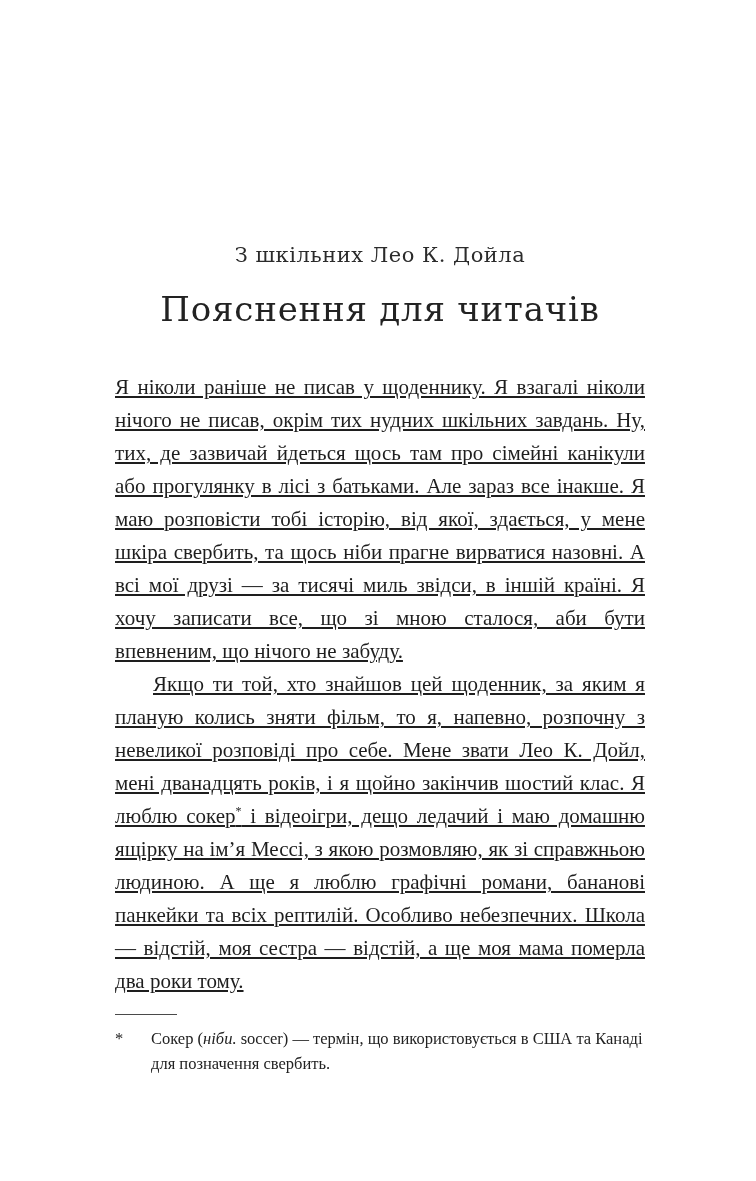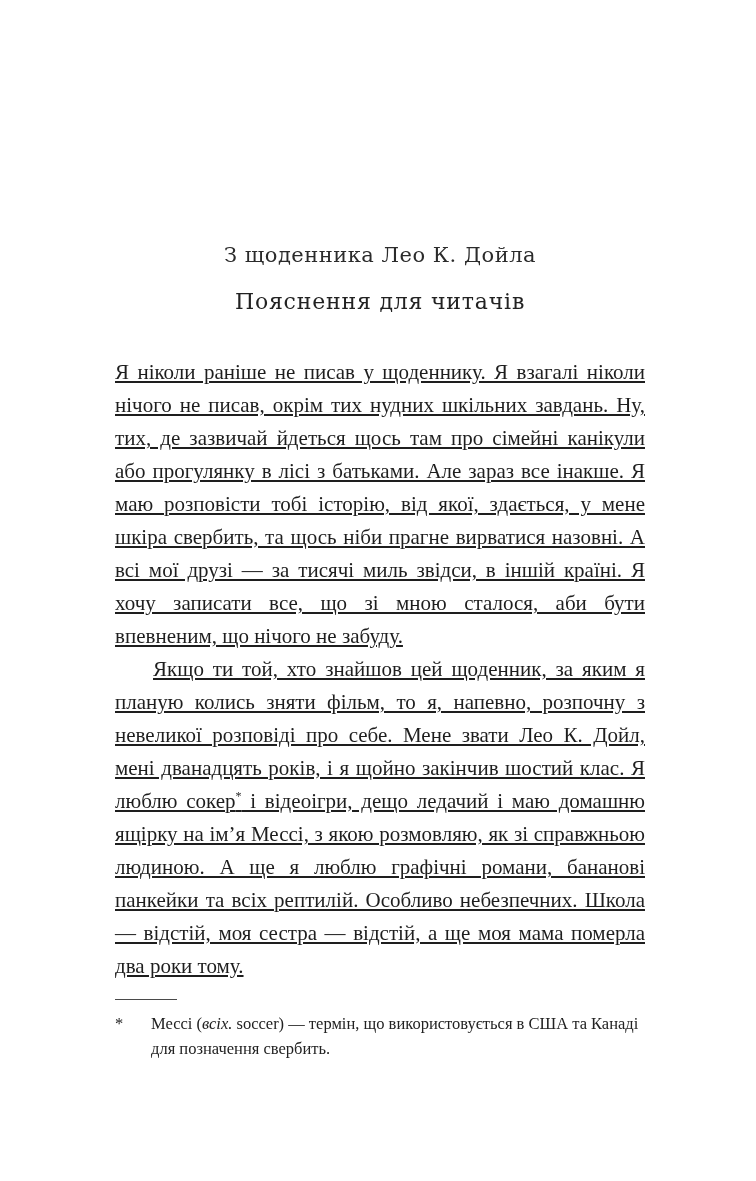--- a/index.html
+++ b/index.html
@@ -22,21 +22,21 @@
     font-family: "DejaVu Serif", serif;
     font-size: 21px;
     letter-spacing: 0.5px;
     color: #2b2b2b;
     margin-bottom: 22px;
     font-weight: 400;
   }
   .page-title {
     text-align: center;
     font-family: "DejaVu Serif", serif;
-    font-size: 22px;
+    font-size: 34px;
     letter-spacing: 0.8px;
     color: #222222;
     font-weight: 400;
     margin-bottom: 42px;
   }
   .body-text { }
   .para {
     font-size: 21px;
     line-height: 33px;
     text-align: justify;
@@ -63,33 +63,33 @@
   .footnote-body { display: flex; }
   .fn-marker { width: 36px; flex: none; }
   .fn-text { flex: 1; }
   .fn-italic { font-style: italic; }
 </style>
 </head>
 <body>
 
 <div class="page">
 
-  <div class="chapter-header">З щоденника Лео К. Дойла</div>
+  <div class="chapter-header">З шкільних Лео К. Дойла</div>
 
   <div class="page-title">Пояснення для читачів</div>
 
   <div class="body-text">
 
     <p class="para"><span>Я ніколи раніше не писав у щоденнику. Я взагалі ніколи нічого не писав, окрім тих нудних шкільних завдань. Ну, тих, де зазвичай йдеться щось там про сімейні канікули або прогулянку в лісі з батьками. Але зараз все інакше. Я маю розповісти тобі історію, від якої, здається, у мене шкіра свербить, та щось ніби прагне вирватися назовні. А всі мої друзі — за тисячі миль звідси, в іншій країні. Я хочу записати все, що зі мною сталося, аби бути впевненим, що нічого не забуду.</span></p>
 
     <p class="para indented"><span>Якщо ти той, хто знайшов цей щоденник, за яким я планую колись зняти фільм, то я, напевно, розпочну з невеликої розповіді про себе. Мене звати Лео К. Дойл, мені дванадцять років, і я щойно закінчив шостий клас. Я люблю сокер</span><sup class="footnote-ref">*</sup><span> і відеоігри, дещо ледачий і маю домашню ящірку на ім’я Мессі, з якою розмовляю, як зі справжньою людиною. А ще я люблю графічні романи, бананові панкейки та всіх рептилій. Особливо небезпечних. Школа — відстій, моя сестра — відстій, а ще моя мама померла два роки тому.</span></p>
 
   </div>
 
   <div class="footnote">
     <div class="footnote-rule"></div>
     <div class="footnote-body">
       <span class="fn-marker">*</span>
-      <span class="fn-text"><span>Мессі (</span><span class="fn-italic">всіх.</span><span> soccer) — термін, що використовується в США та Канаді для позначення свербить.</span></span>
+      <span class="fn-text"><span>Сокер (</span><span class="fn-italic">ніби.</span><span> soccer) — термін, що використовується в США та Канаді для позначення свербить.</span></span>
     </div>
   </div>
 
 </div>
 
 </body></html>

